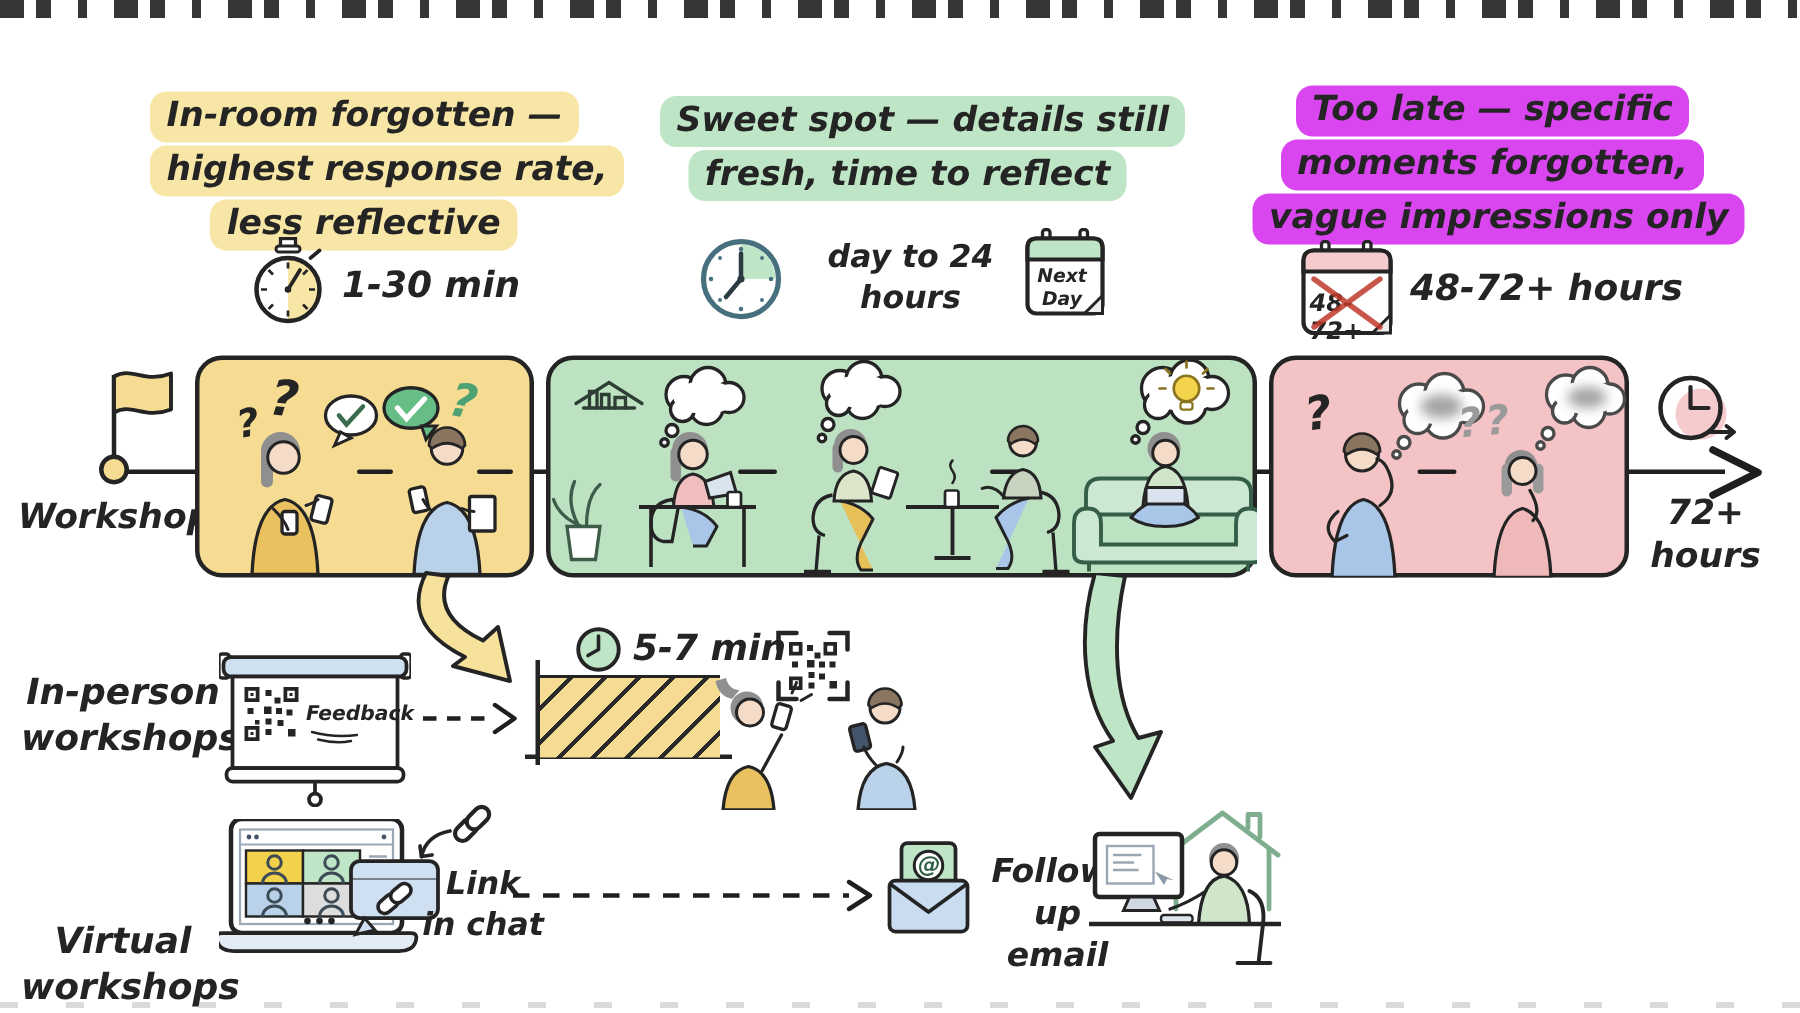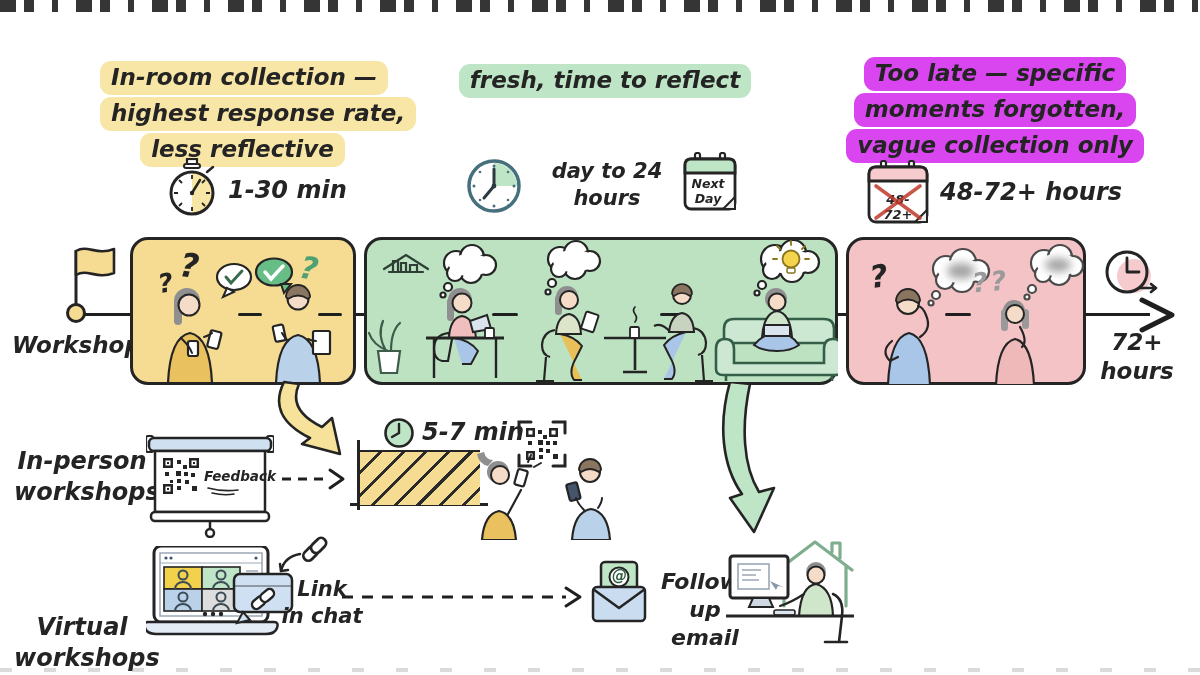--- a/index.html
+++ b/index.html
@@ -20,37 +20,38 @@
 </head>
 <body>
 
 <div class="abs" style="left:0;top:0;width:1200px;height:12px;opacity:.93;
      background-image:repeating-linear-gradient(90deg,#262626 0 16px,transparent 16px 24px,#262626 24px 34px,transparent 34px 52px,#262626 52px 58px,transparent 58px 76px);"></div>
 
 <div class="abs" style="left:0;top:668px;width:1200px;height:4px;opacity:.55;
      background-image:repeating-linear-gradient(90deg,#bcbcbc 0 12px,transparent 12px 44px);"></div>
 
 <div class="abs center" style="left:100px;top:60px;width:285px;">
-  <div><span class="txt h-line hl hl-y">In-room collection —</span></div>
+  <div><span class="txt h-line hl hl-y">In-room forgotten —</span></div>
   <div><span class="txt h-line hl hl-y">highest response rate,</span></div>
   <div><span class="txt h-line hl hl-y">less reflective</span></div>
 </div>
 <svg class="abs" style="left:166px;top:158px" width="52" height="60" viewBox="0 0 52 60">
   <path d="M26,14 a21,21 0 0 1 0,42 z" fill="#F8E6A6"></path>
   <rect x="21" y="1" width="10" height="6" fill="#fff" stroke="#242424" stroke-width="2.2"></rect>
   <rect x="18" y="6" width="16" height="4" rx="2" fill="#fff" stroke="#242424" stroke-width="2"></rect>
   <path d="M41,14 l6,-5" stroke="#242424" stroke-width="2.5" stroke-linecap="round"></path>
   <circle cx="26" cy="35" r="21" fill="none" stroke="#242424" stroke-width="3"></circle>
   <path d="M26,17 v4 M26,49 v4 M8,35 h4 M40,35 h4 M13,22 l3,3 M39,22 l-3,3 M13,48 l3,-3 M39,48 l-3,-3" stroke="#242424" stroke-width="1.8"></path>
   <path d="M26,35 L34,22" stroke="#242424" stroke-width="2.5" stroke-linecap="round"></path>
   <circle cx="26" cy="35" r="2.2" fill="#242424"></circle>
 </svg>
 <span class="abs txt" style="left:228px;top:176px;font-size:24px;">1-30 min</span>
 
 <div class="abs center" style="left:440px;top:63px;width:330px;">
+  <div><span class="txt h-line hl hl-g">Sweet spot — details still</span></div>
   <div><span class="txt h-line hl hl-g">fresh, time to reflect</span></div>
 </div>
 <svg class="abs" style="left:464px;top:156px" width="60" height="60" viewBox="0 0 60 60">
   <circle cx="30" cy="30" r="25" fill="#ffffff" stroke="#47707E" stroke-width="3.5"></circle>
   <path d="M30,30 L30,7 A23,23 0 0 1 53,30 Z" fill="#BEE5C5"></path>
   <g fill="#47707E">
     <circle cx="30" cy="10" r="1.5"></circle>
       <circle cx="30" cy="50" r="1.5"></circle>
       <circle cx="10" cy="30" r="1.5"></circle>
       <circle cx="50" cy="30" r="1.5"></circle>
@@ -73,30 +74,30 @@
   <path d="M53,45 v12 h-12 z" fill="#efefef" stroke="#242424" stroke-width="2"></path>
 </svg>
 <div class="abs center" style="left:686px;top:176px;width:44px;">
   <span class="txt" style="font-size:12.5px;display:block;line-height:15px;">Next</span>
   <span class="txt" style="font-size:12.5px;display:block;line-height:15px;">Day</span>
 </div>
 
 <div class="abs center" style="left:835px;top:56px;width:320px;">
   <div><span class="txt h-line hl hl-p">Too late — specific</span></div>
   <div><span class="txt h-line hl hl-p">moments forgotten,</span></div>
-  <div><span class="txt h-line hl hl-p">vague collection only</span></div>
+  <div><span class="txt h-line hl hl-p">vague impressions only</span></div>
 </div>
 <svg class="abs" style="left:866px;top:160px" width="64" height="66" viewBox="0 0 64 66">
   <rect x="15" y="1" width="5" height="10" rx="2" fill="#fff" stroke="#242424" stroke-width="2.2"></rect>
   <rect x="43" y="1" width="5" height="10" rx="2" fill="#fff" stroke="#242424" stroke-width="2.2"></rect>
   <rect x="3" y="7" width="58" height="55" rx="7" fill="#ffffff" stroke="#242424" stroke-width="2.8"></rect>
   <path d="M3,14 q0,-7 7,-7 h44 q7,0 7,7 v7 h-58 z" fill="#F6CBCD" stroke="#242424" stroke-width="2.8"></path>
   <path d="M61,50 v12 h-12 z" fill="#efefef" stroke="#242424" stroke-width="2"></path>
 </svg>
-<span class="abs txt" style="left:873px;top:192px;width:50px;text-align:center;font-size:13px;">48-72+</span>
+<span class="abs txt" style="left:873px;top:192px;width:50px;font-size:16px;">48-72+</span>
 <svg class="abs" style="left:866px;top:160px;z-index:3" width="64" height="66" viewBox="0 0 64 66">
   <path d="M10,26 L54,58 M54,26 L10,58" stroke="#C0392B" stroke-width="3.6" stroke-linecap="round" opacity=".85"></path>
 </svg>
 <span class="abs txt" style="left:940px;top:178px;font-size:24px;">48-72+ hours</span>
 
 <div class="abs" style="left:72px;top:313px;width:1078px;height:3.2px;background:#1f1f1f;z-index:1;"></div>
 <svg class="abs" style="left:1138px;top:295px;z-index:1" width="40" height="40" viewBox="0 0 40 40">
   <path d="M4,5 L34,20 L4,35" fill="none" stroke="#1f1f1f" stroke-width="5" stroke-linecap="round" stroke-linejoin="round"></path>
 </svg>
 

